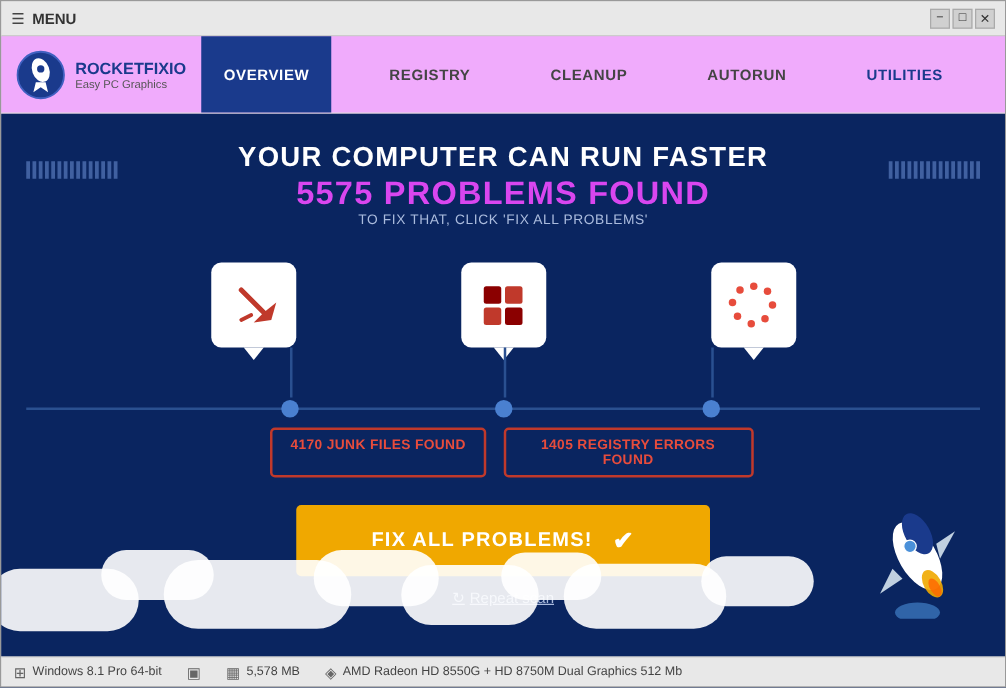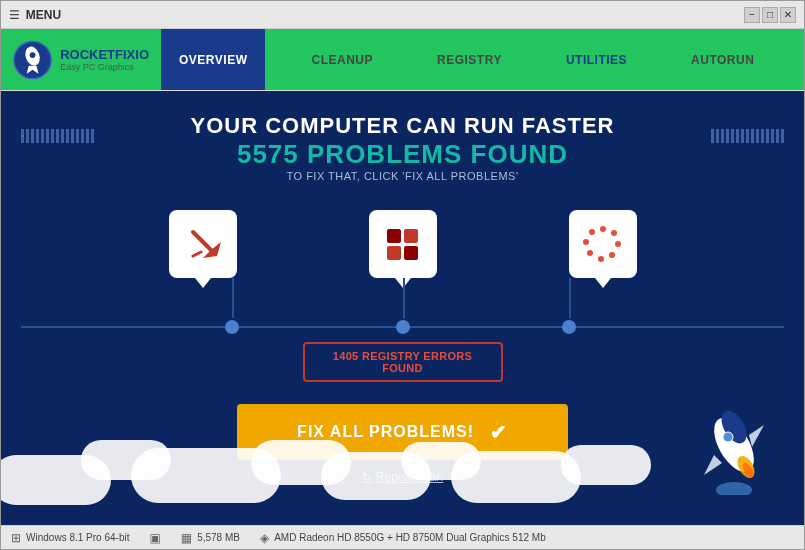--- a/index.html
+++ b/index.html
@@ -61,21 +61,21 @@
       display: flex;
       align-items: center;
       justify-content: center;
       font-size: 10px;
       cursor: pointer;
       color: #333;
     }
 
     
     .nav-bar {
-      background: #22c55e;
+      background: #f0abfc;
       height: 62px;
       display: flex;
       align-items: center;
       padding: 0 0;
       border-bottom: 1px solid #ddd;
       flex-shrink: 0;
     }
 
     .logo-area {
       display: flex;
@@ -155,21 +155,21 @@
     .main-title {
       font-size: 22px;
       font-weight: bold;
       color: white;
       letter-spacing: 1px;
     }
 
     .problems-count {
       font-size: 26px;
       font-weight: bold;
-      color: #14b8a6;
+      color: #d946ef;
       letter-spacing: 1px;
     }
 
     .sub-title {
       font-size: 11px;
       color: #aabbdd;
       margin-top: 0;
       letter-spacing: 0.5px;
     }
 
@@ -395,30 +395,30 @@
       <div class="logo-text">
         <span class="logo-title">ROCKETFIXIO</span>
         <span class="logo-subtitle">Easy PC Graphics</span>
       </div>
     </div>
     <div class="nav-items">
       <div class="nav-item active">
         <span>OVERVIEW</span>
       </div>
       <div class="nav-item">
+        <span>REGISTRY</span>
+      </div>
+      <div class="nav-item">
         <span>CLEANUP</span>
       </div>
       <div class="nav-item">
-        <span>REGISTRY</span>
+        <span>AUTORUN</span>
       </div>
       <div class="nav-item utilities">
         <span>UTILITIES</span>
-      </div>
-      <div class="nav-item">
-        <span>AUTORUN</span>
       </div>
       <div class="nav-item">
         <span>COMPUTER</span>
       </div>
     </div>
   </div>
 
   <div class="main-content">
 
     <div class="header-section">
@@ -517,20 +517,23 @@
 
         <div style="position:absolute; top:2px; left:calc(16.67% + 84px); transform:translateX(-50%); width:14px; height:14px; background:#4a80d0; border-radius:50%;"></div>
         <div style="position:absolute; top:2px; left:50%; transform:translateX(-50%); width:14px; height:14px; background:#4a80d0; border-radius:50%;"></div>
         <div style="position:absolute; top:2px; left:calc(83.33% - 88px); transform:translateX(-50%); width:14px; height:14px; background:#4a80d0; border-radius:50%;"></div>
       </div>
 
     </div>
 
     <div class="problems-row">
       <div class="problem-badge">
+        <div class="problem-badge-inner">4170 JUNK FILES FOUND</div>
+      </div>
+      <div class="problem-badge">
         <div class="problem-badge-inner">1405 REGISTRY ERRORS FOUND</div>
       </div>
     </div>
 
     <div class="fix-button-row">
       <button class="fix-button">
         <span>FIX ALL PROBLEMS!</span>
         <span class="check-icon">✔</span>
       </button>
     </div>

